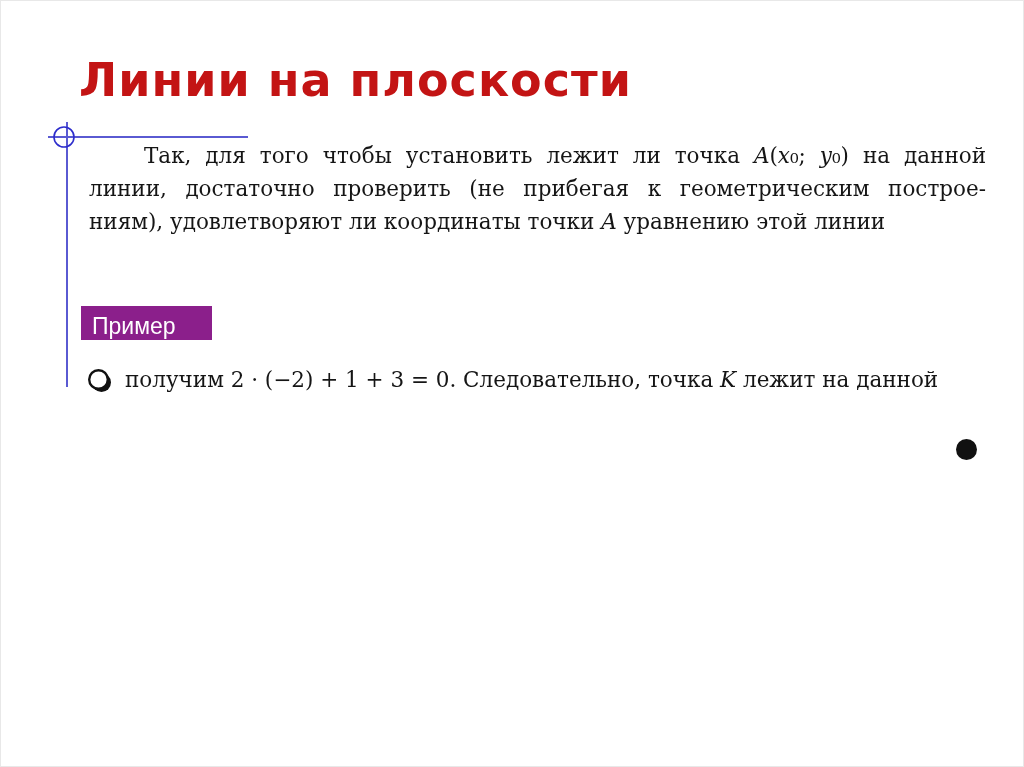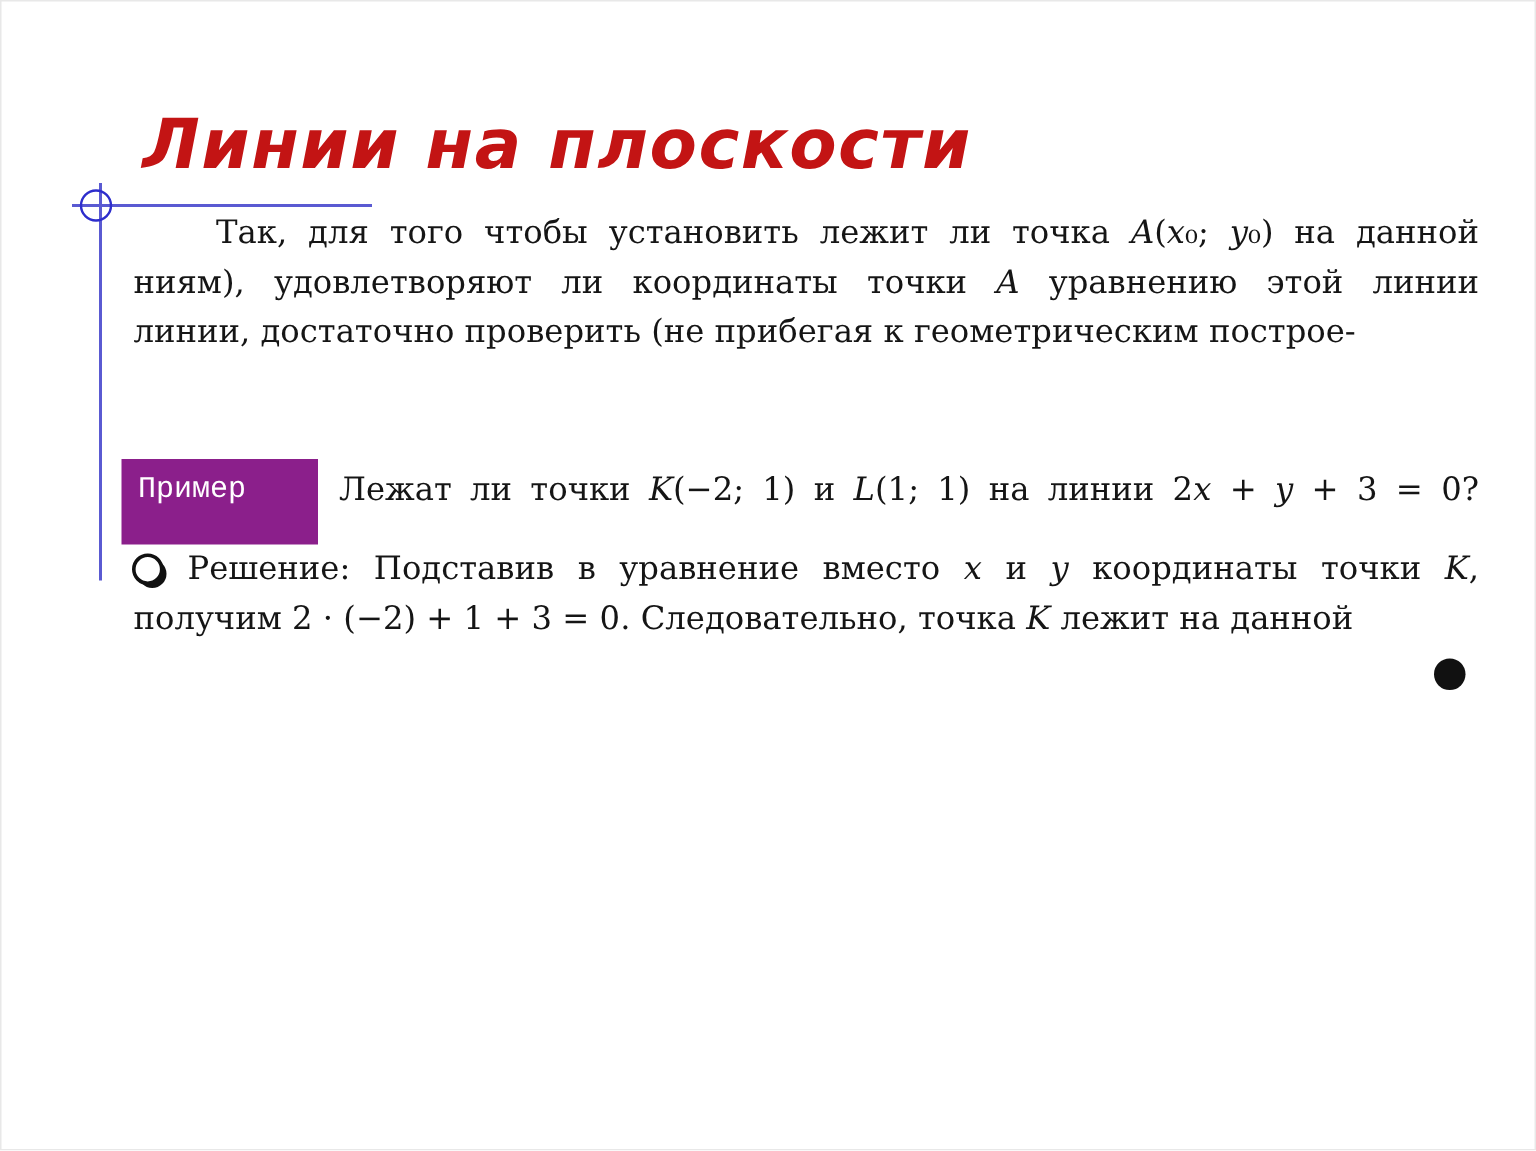--- a/index.html
+++ b/index.html
@@ -6,46 +6,45 @@
   .slide{
     position:relative;
     width:1022px;height:765px;
     border:1px solid var(--border-color,#e8e8e8);
     background:#fff;
     overflow:hidden;
     font-family:"DejaVu Serif", serif;
     color:var(--text-color,#151515);
   }
   .title{
-    position:absolute;left:78px;top:52px;margin:16px;
+    position:absolute;left:78px;top:52px;margin:0;
     font-family:"DejaVu Sans", sans-serif;
     font-weight:bold;
     font-size:46px;
     letter-spacing:1px;
     color:var(--title-color,#c31414);
     white-space:nowrap;
-    font-style:italic;
   }
   .decor{position:absolute;left:0;top:0;pointer-events:none;}
   .decor line{stroke:var(--accent-line-color,#5a5ad2);stroke-width:2;}
   .decor circle{stroke:var(--circle-color,#2d2dcc);stroke-width:1.6;fill:none;}
   .para{position:absolute;left:88px;width:897px;font-size:21.5px;}
   .tline{height:33px;line-height:33px;white-space:nowrap;text-align:justify;text-align-last:justify;}
   .para .tline:last-child{text-align-last:left;}
   .para1{top:138px;}
   .para1 .tline:first-child{text-indent:55px;}
   .para2{top:362px;}
   .para2 .tline:first-child{text-indent:36px;}
   .tline i{font-style:italic;}
   .example-box{
-    position:absolute;left:80px;top:305px;width:131px;height:57px;
+    position:absolute;left:80px;top:305px;width:131px;height:34px;
     background:var(--example-box-bg,#8b1f8b);
     color:var(--example-box-text,#ffffff);
-    font-family:Liberation Mono, monospace;
-    font-size:20px;line-height:41px;
+    font-family:Liberation Sans, sans-serif;
+    font-size:23px;line-height:41px;
     padding-left:11px;box-sizing:border-box;
   }
   .example-line{
     position:absolute;left:225px;top:308px;width:760px;
     font-size:21.5px;height:36px;line-height:36px;
     white-space:nowrap;text-align:justify;text-align-last:justify;
   }
   .example-line i{font-style:italic;}
   .bullet{position:absolute;left:85px;top:366px;}
   .end-dot{
@@ -61,35 +60,33 @@
   <h1 class="title">Линии на плоскости</h1>
 
   <svg class="decor" width="300" height="400" viewBox="0 0 300 400" aria-hidden="true">
     <line x1="47" y1="136" x2="247" y2="136"></line>
     <line x1="66" y1="121" x2="66" y2="386"></line>
     <circle cx="63" cy="136" r="10"></circle>
   </svg>
 
   <div class="para para1">
       <div class="tline">Так, для того чтобы установить лежит ли точка <i>A</i>(<i>x</i>₀; <i>y</i>₀) на данной</div>
+      <div class="tline">линии, достаточно проверить (не прибегая к геометрическим построе-</div>
       <div class="tline">ниям), удовлетворяют ли координаты точки <i>A</i> уравнению этой линии</div>
-      <div class="tline">линии, достаточно проверить (не прибегая к геометрическим построе-</div>
     </div>
 
   <div class="example-box">
     <span>Пример</span>
   </div>
 
-  <div class="example-line">Лежат ли точки <i>K</i>(−2; 1) и <i>L</i>(1; 1) на линии 2<i>x</i> + <i>y</i> + 3 = 0?</div>
 
   <svg class="bullet" width="28" height="28" viewBox="0 0 28 28" aria-hidden="true">
     <circle cx="15.5" cy="15.5" r="9.5" fill="#111"></circle>
     <circle cx="12.5" cy="12.5" r="9.3" fill="#fff" stroke="#111" stroke-width="2.4"></circle>
   </svg>
 
   <div class="para para2">
-      <div class="tline">Решение: Подставив в уравнение вместо <i>x</i> и <i>y</i> координаты точки <i>K</i>,</div>
       <div class="tline">получим 2 · (−2) + 1 + 3 = 0. Следовательно, точка <i>K</i> лежит на данной</div>
     </div>
 
   <div class="end-dot"></div>
 
 </div>
 
 </body></html>

